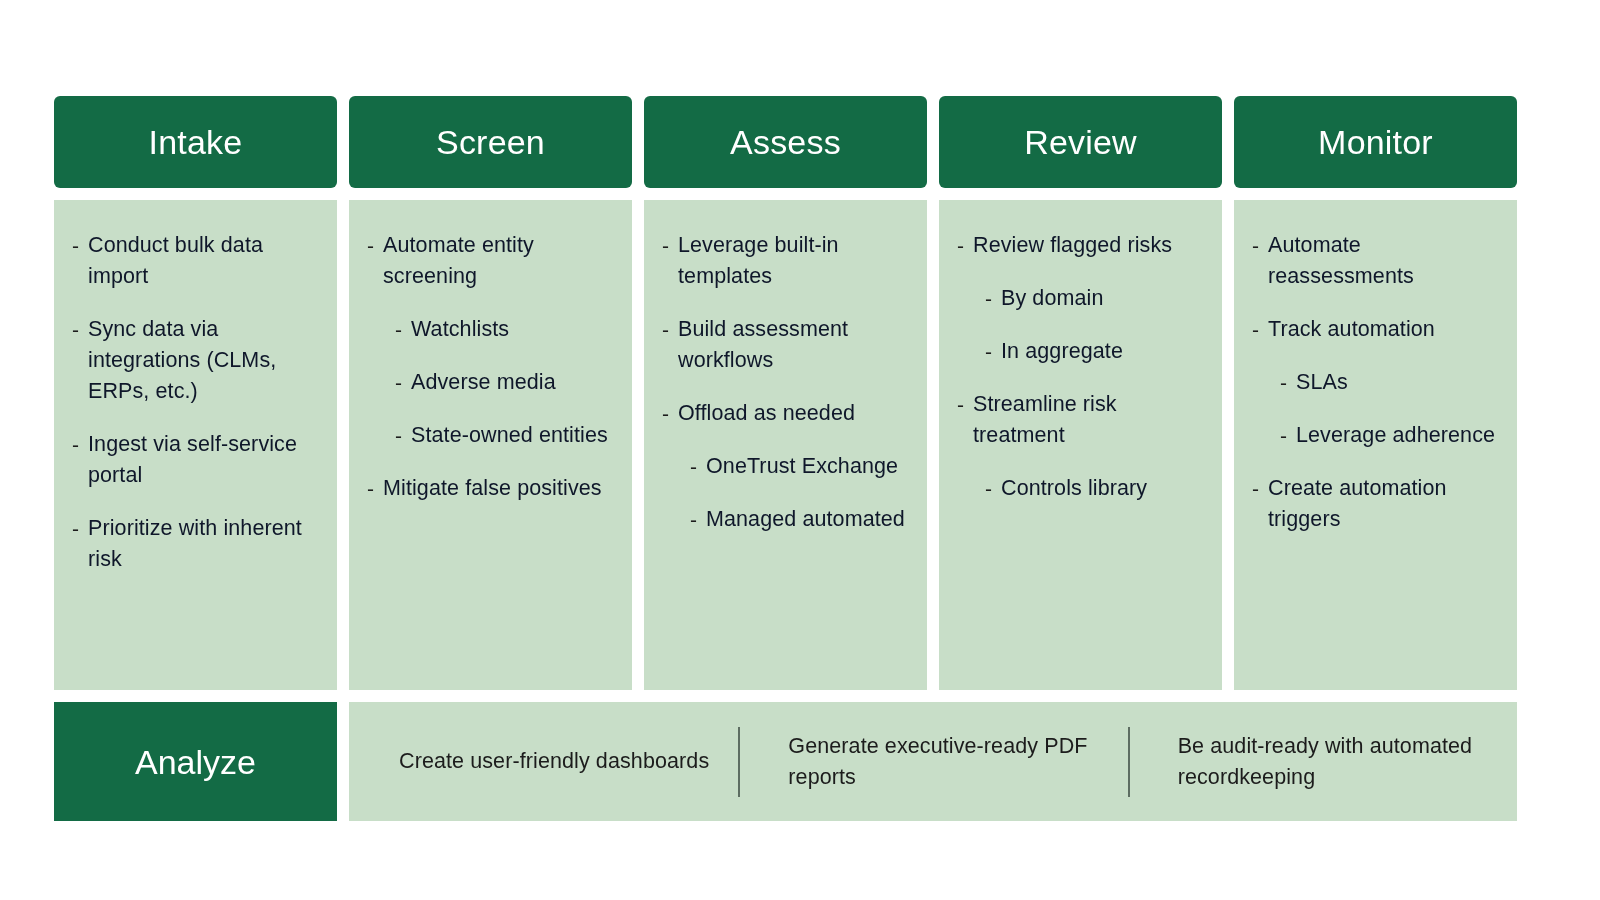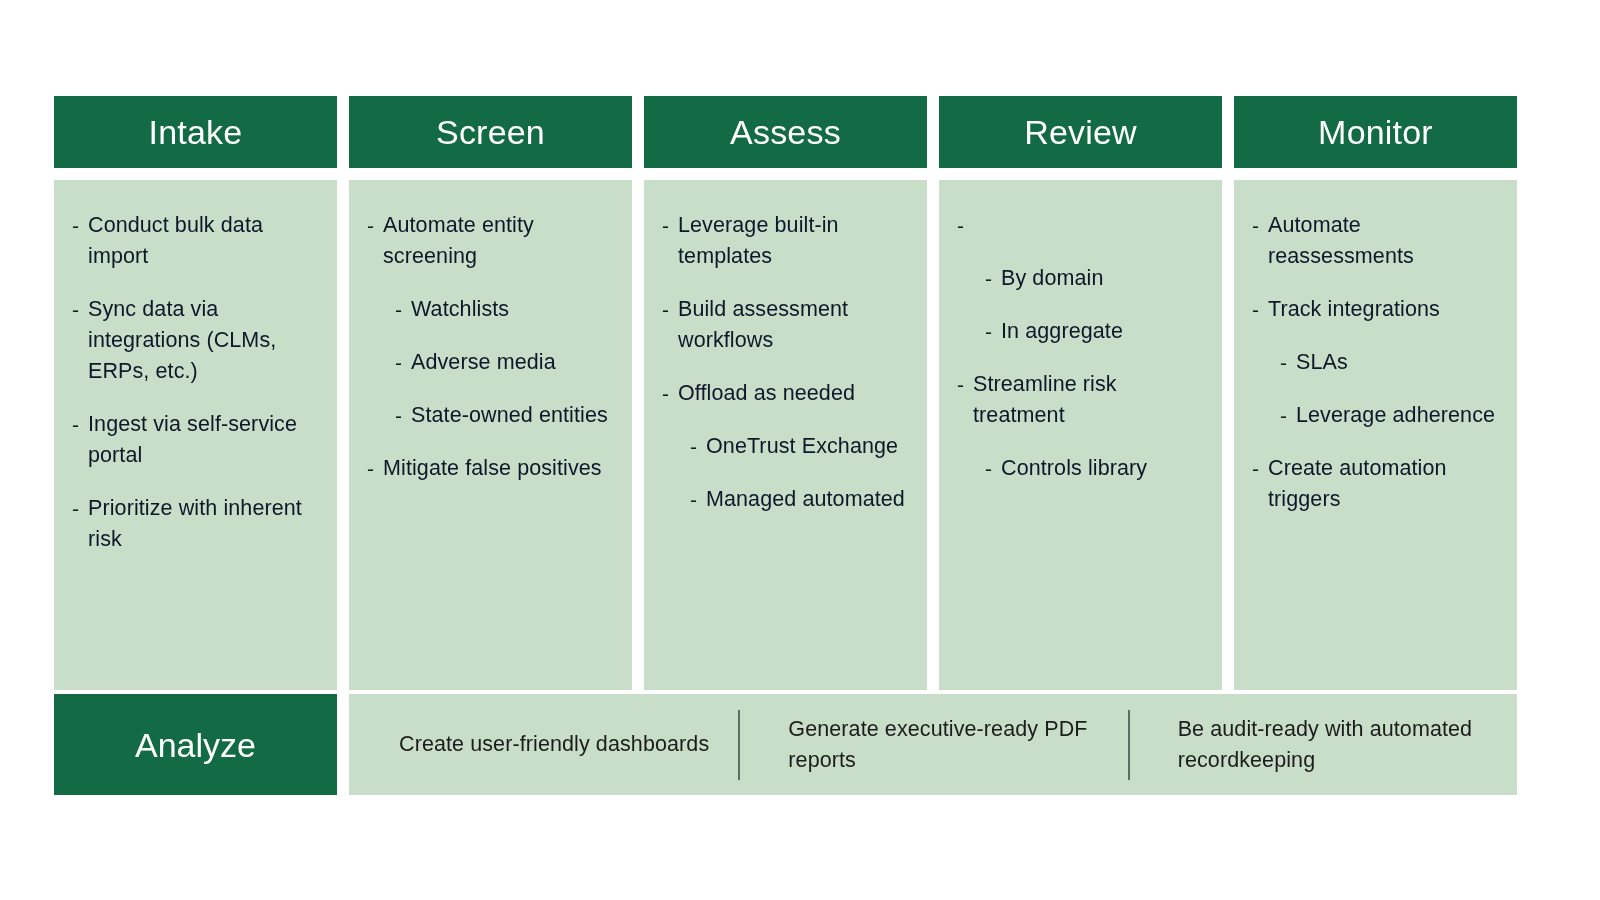--- a/index.html
+++ b/index.html
@@ -33,26 +33,27 @@
     height: 594px;
   }
 
   .stage {
     display: flex;
     flex-direction: column;
     height: 100%;
   }
 
   .stage-header {
-    height: 72px;
+    height: 92px;
     background: #136B45;
     display: flex;
     align-items: center;
     justify-content: center;
     flex: 0 0 auto;
+    border-radius: 6px;
   }
   .stage-header-label {
     color: #ffffff;
     font-size: 34px;
     font-weight: 400;
     letter-spacing: 0.2px;
     line-height: 1;
   }
 
   .stage-body {
@@ -88,22 +89,22 @@
     color: #0f172a;
     letter-spacing: 0.1px;
   }
   li.level-2 { margin-left: 28px; }
 
   
   .analyze-row {
     display: grid;
     grid-template-columns: repeat(5, 1fr);
     column-gap: 12px;
-    height: 101px;
-    margin-top: 4px;
+    height: 119px;
+    margin-top: 12px;
   }
   .analyze-header {
     grid-column: 1 / span 1;
     background: #136B45;
     display: flex;
     align-items: center;
     justify-content: center;
   }
   .analyze-header-label {
     color: #ffffff;
@@ -236,20 +237,21 @@
         </div>
       </div>
       <div class="stage">
         <div class="stage-header">
           <span class="stage-header-label">Review</span>
         </div>
         <div class="stage-body">
           <ul class="bullets">
             <li class="level-1">
               <span class="dash">-</span>
+              <span class="bullet-text">Review flagged risks</span>
             </li>
             <li class="level-2">
               <span class="dash">-</span>
               <span class="bullet-text">By domain</span>
             </li>
             <li class="level-2">
               <span class="dash">-</span>
               <span class="bullet-text">In aggregate</span>
             </li>
             <li class="level-1">
@@ -268,21 +270,21 @@
           <span class="stage-header-label">Monitor</span>
         </div>
         <div class="stage-body">
           <ul class="bullets">
             <li class="level-1">
               <span class="dash">-</span>
               <span class="bullet-text">Automate reassessments</span>
             </li>
             <li class="level-1">
               <span class="dash">-</span>
-              <span class="bullet-text">Track integrations</span>
+              <span class="bullet-text">Track automation</span>
             </li>
             <li class="level-2">
               <span class="dash">-</span>
               <span class="bullet-text">SLAs</span>
             </li>
             <li class="level-2">
               <span class="dash">-</span>
               <span class="bullet-text">Leverage adherence</span>
             </li>
             <li class="level-1">

